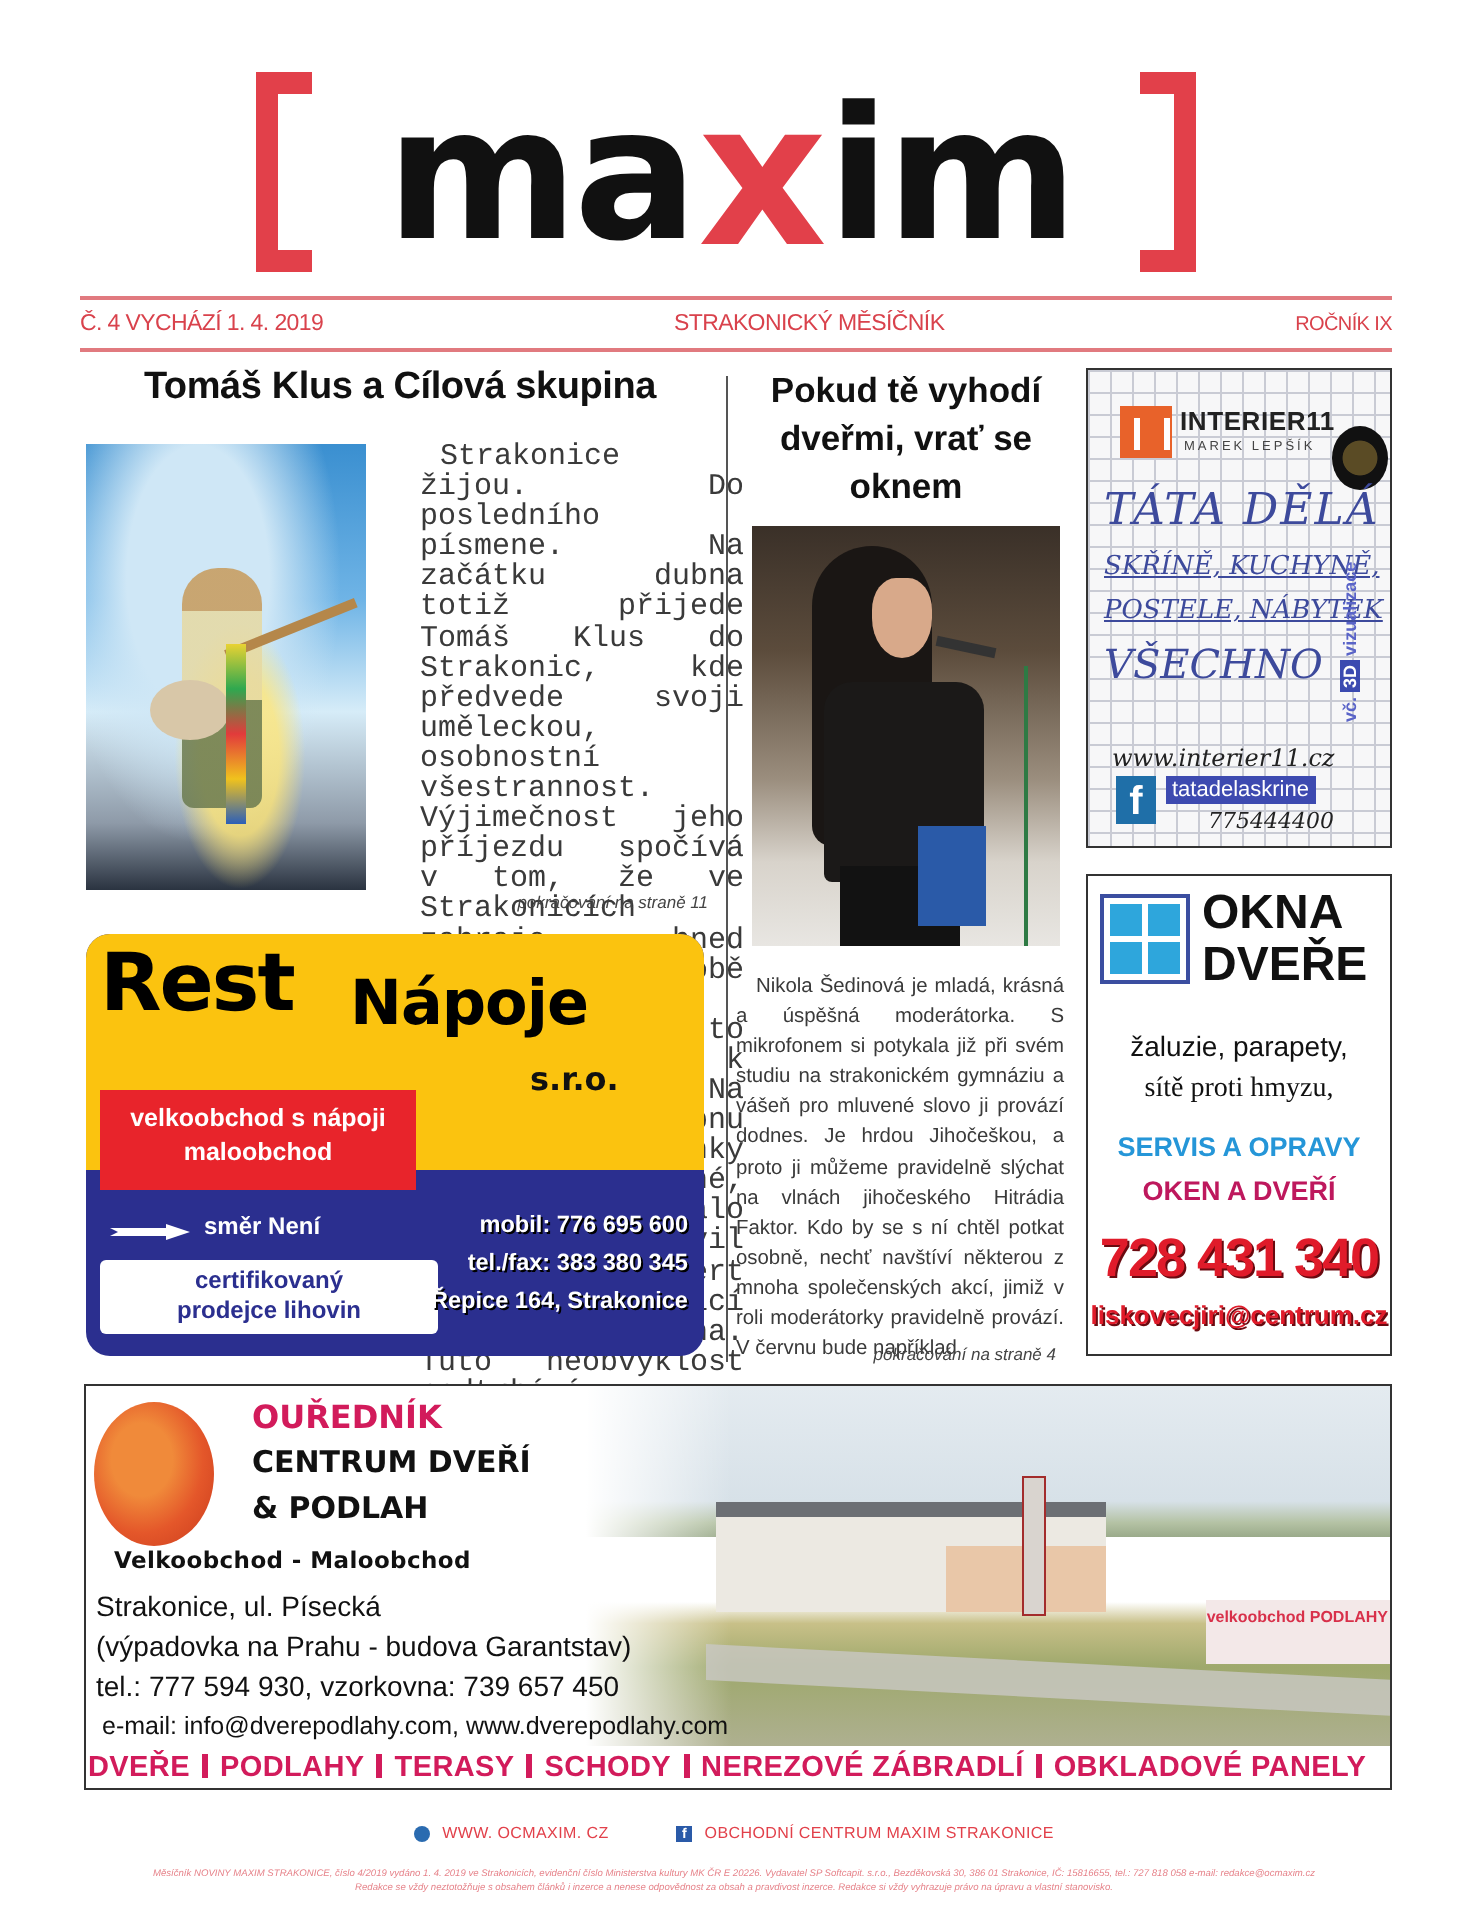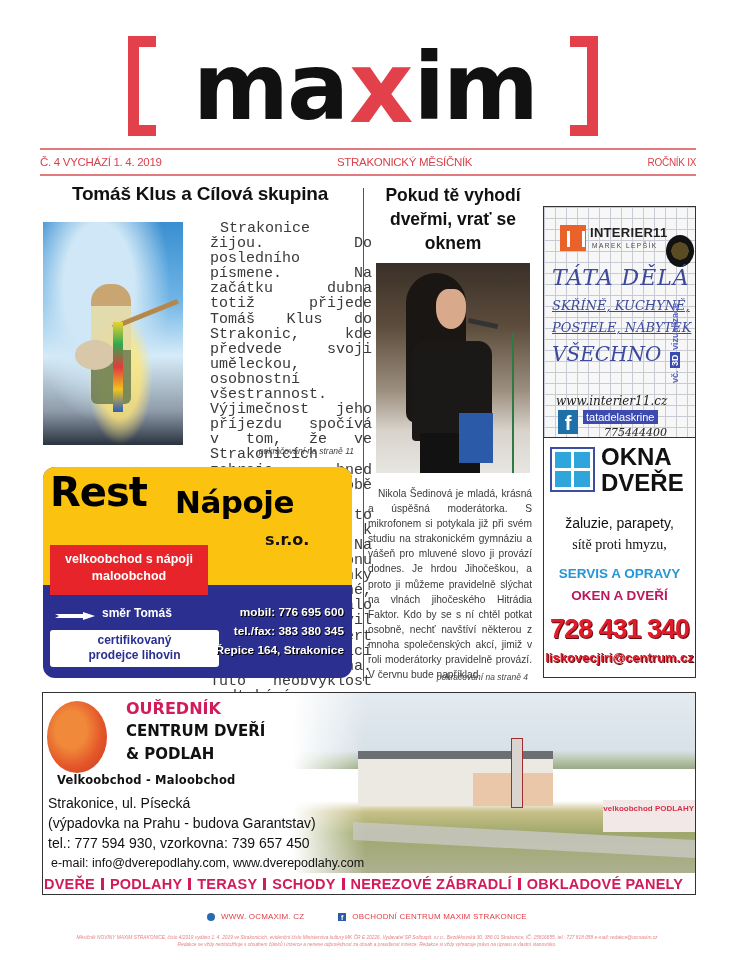--- a/index.html
+++ b/index.html
@@ -71,21 +71,21 @@
   .a2-photo .mic { position: absolute; left: 92px; top: 58px; width: 30px; height: 5px; background: #333; transform: rotate(12deg); }
   .a2-photo .cable { position: absolute; left: 136px; top: 70px; width: 2px; height: 140px; background: #2e7a44; }
   .a2-text { position: absolute; left: 368px; top: 486px; width: 164px; font-size: 10.2px; line-height: 15.1px; color: #3a3a3a;
     text-align: justify; text-indent: 10px; font-family: "Liberation Sans Narrow", "Liberation Sans", sans-serif; }
   .a2-more { position: absolute; left: 368px; top: 672px; width: 160px; text-align: right; font-size: 8.5px; font-style: italic; color: #444; }
 
   
   .ad-int { position: absolute; left: 543px; top: 184px; width: 153px; height: 240px; border: 1px solid #333;
     background-color: #f7f7f8;
     background-image: linear-gradient(#c9cbd4 1px, transparent 1px), linear-gradient(90deg, #c9cbd4 1px, transparent 1px);
-    background-size: 11px 11px; overflow: hidden; margin-top: 22px; }
+    background-size: 11px 11px; overflow: hidden; }
   .ad-int .logo-box { position: absolute; left: 16px; top: 18px; width: 26px; height: 26px; background: #e8622a; }
   .ad-int .logo-box::after { content: ""; position: absolute; left: 7px; top: 6px; width: 12px; height: 16px; border-left: 3px solid #fff; border-right: 3px solid #fff; }
   .ad-int .brand { position: absolute; left: 46px; top: 18px; font-size: 13px; color: #222; font-weight: bold; letter-spacing: 0.3px; }
   .ad-int .sub { position: absolute; left: 48px; top: 35px; font-size: 6.5px; color: #444; letter-spacing: 1.5px; }
   .ad-int .badge { position: absolute; left: 122px; top: 28px; width: 28px; height: 32px; border-radius: 50%; background: radial-gradient(circle, #5a4b25 0 40%, #111 42%); }
   .ad-int .hand { position: absolute; left: 8px; color: #3d4a9c; font-family: "DejaVu Serif", serif; font-style: italic; }
   .ad-int .h1 { top: 58px; font-size: 22px; letter-spacing: 1px; }
   .ad-int .h2 { top: 91px; font-size: 13px; text-decoration: underline; }
   .ad-int .h3 { top: 113px; font-size: 13px; text-decoration: underline; }
   .ad-int .h4 { top: 135px; font-size: 20px; }
@@ -179,21 +179,21 @@
   <div class="rest">Rest</div>
   <div class="napoje">Nápoje</div>
   <div class="sro">s.r.o.</div>
   <div class="redbox">
     <div>velkoobchod s nápoji</div>
     <div>maloobchod</div>
   </div>
   <svg class="arrow" viewBox="0 0 40 8">
     <polygon points="0,2 4,4 0,6 28,6 28,8 40,4 28,0 28,2" fill="#fff"></polygon>
   </svg>
-  <div class="smer">směr Tomáš</div>
+  <div class="smer">směr Není</div>
   <div class="cert">
     <div>certifikovaný</div>
     <div>prodejce lihovin</div>
   </div>
   <div class="contact">
     <div>mobil: 776 695 600</div>
     <div>tel./fax: 383 380 345</div>
     <div>Řepice 164, Strakonice</div>
   </div>
 </div>

